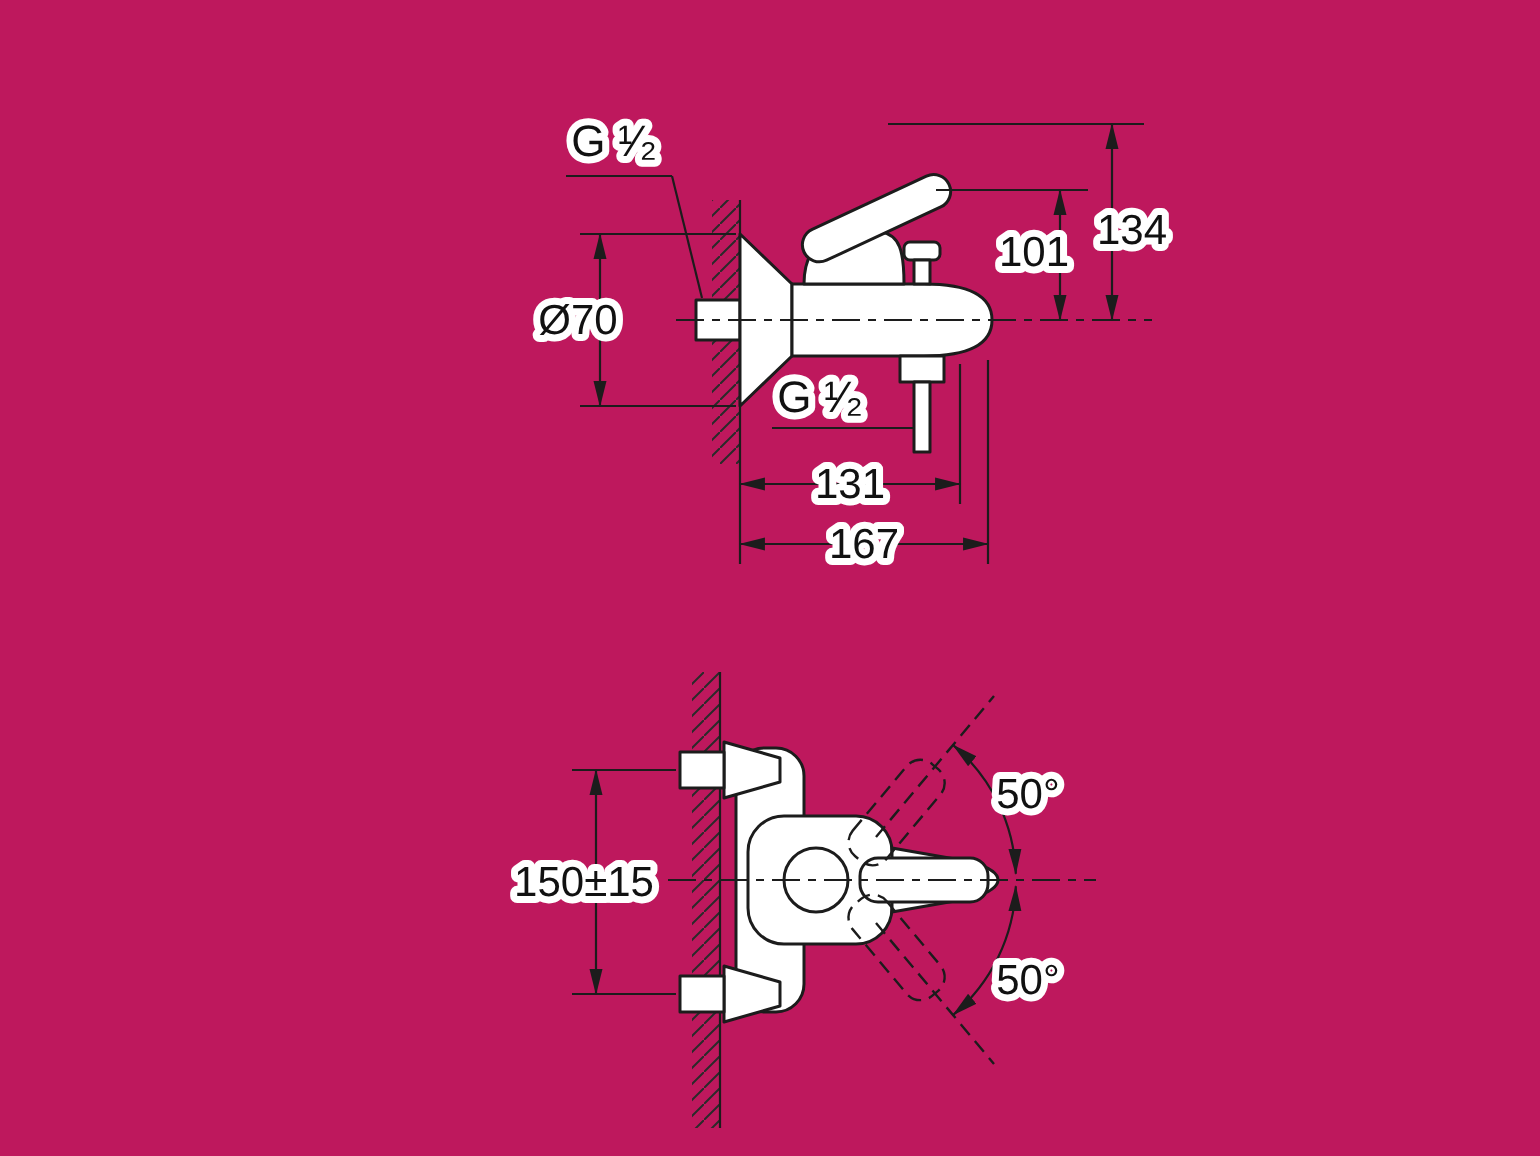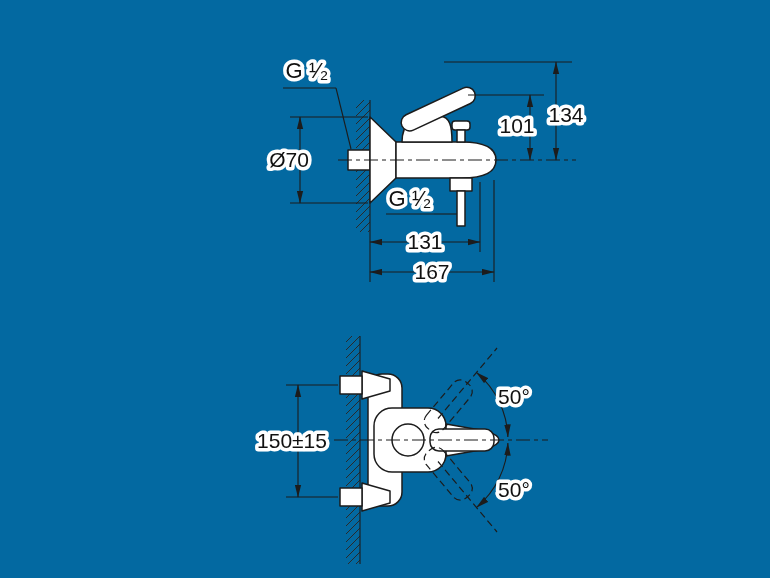--- a/index.html
+++ b/index.html
@@ -5,21 +5,21 @@
   html, body {
     margin: 0;
     padding: 0;
     background: #ffffff;
     font-family: "Liberation Sans", sans-serif;
   }
   .canvas {
     position: relative;
     width: 770px;
     height: 578px;
-    background: #0369a1;
+    background: #be185d;
     overflow: hidden;
   }
   svg { position: absolute; left: 0; top: 0; }
 
   .outline {
     fill: #ffffff;
     stroke: #1c1c1c;
     stroke-width: 1.5;
     stroke-linejoin: round;
   }

